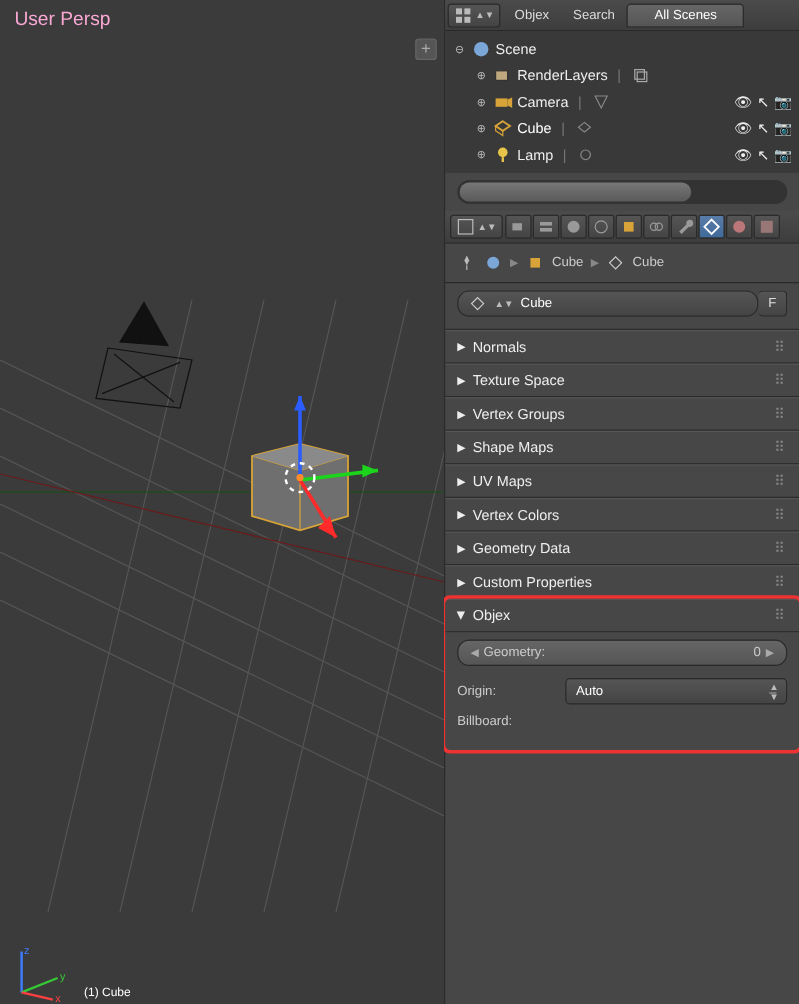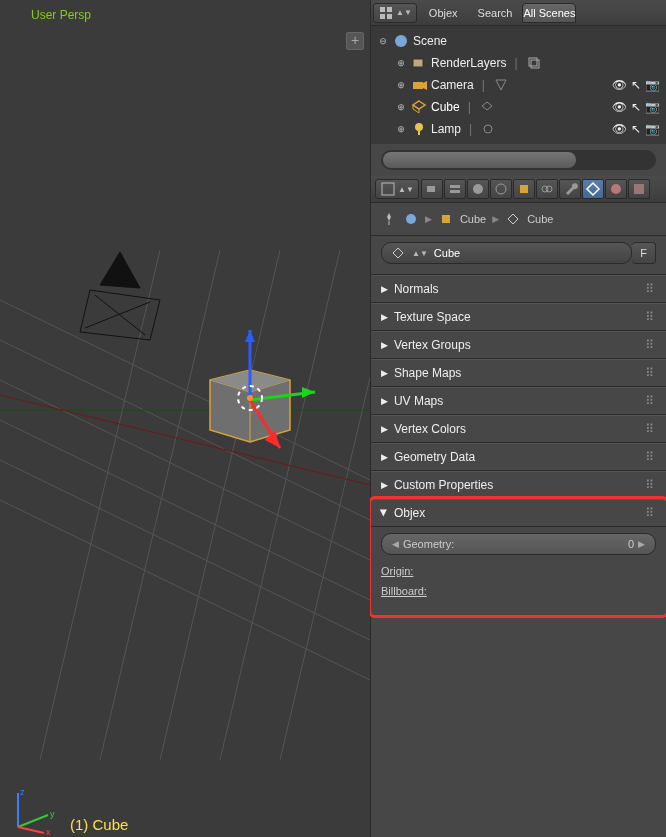--- a/index.html
+++ b/index.html
@@ -18,41 +18,40 @@
     height: 100%;
   }
   .viewport {
     flex: 0 0 370px;
     position: relative;
     background: #3b3b3b;
   }
   .viewport-label {
     position: absolute;
     top: 8px; left: 12px;
-    color: #84cc16;
-    font-size: 12px;
-    margin-left: 19px;
+    color: #f9a8d4;
+    font-size: 16px;
   }
   .plus-btn {
     position: absolute;
     top: 32px; right: 6px;
     width: 18px; height: 18px;
     background: #555;
     border-radius: 3px;
     color: #aaa;
     text-align: center;
     line-height: 16px;
     font-size: 14px;
     box-shadow: inset 0 0 0 1px #666;
   }
   .status-bar {
     position: absolute;
     bottom: 4px; left: 70px;
-    color: #fde047;
-    font-size: 15px;
+    color: #ffffff;
+    font-size: 10px;
   }
   .axis-gizmo {
     position: absolute;
     bottom: 2px; left: 6px;
     width: 50px; height: 50px;
   }
   .side {
     flex: 1;
     background: #474747;
     display: flex;
@@ -78,21 +77,21 @@
     align-items: center;
   }
   .header-bar .mlabel {
     padding: 0 10px;
     color: #ddd;
   }
   .tab-active {
     background: linear-gradient(#666,#555);
     border: 1px solid #2a2a2a;
     border-radius: 4px 4px 0 0;
-    padding: 3px 0;
+    padding: 3px 22px;
     color: #fff;
   }
   .outliner {
     background: #393939;
     padding: 4px 6px;
     font-size: 12px;
     color: #eee;
   }
   .outliner .row {
     display: flex;
@@ -214,21 +213,21 @@
     margin-bottom: 10px;
   }
   .prio .lt, .prio .rt { font-size: 9px; color: #aaa; }
   .prio .plabel { margin-left: 4px; }
   .prio .pval   { margin-left: auto; margin-right: 4px; }
   .formrow {
     display: flex;
     align-items: center;
     margin-bottom: 8px;
   }
-  .formrow .flabel { width: 90px; color: #ccc; text-decoration: underline; }
+  .formrow .flabel { width: 90px; color: #ccc; }
   .select {
     flex: 1;
     background: linear-gradient(#555,#444);
     border: 1px solid #2a2a2a;
     border-radius: 4px;
     height: 22px;
     padding: 0 8px;
     color: #fff;
     display: flex; align-items: center;
     position: relative;
@@ -542,20 +541,24 @@
           </div>
         <div class="panel-body">
           <div class="prio">
             <span class="lt">◀</span>
             <span class="plabel">Geometry:</span>
             <span class="pval">0</span>
             <span class="rt">▶</span>
           </div>
           <div class="formrow">
             <span class="flabel">Origin:</span>
+            <div class="select">
+              <span>Auto</span>
+              <span class="dbl">▲<br>▼</span>
+            </div>
           </div>
           <div class="formrow">
             <span class="flabel">Billboard:</span>
           </div>
         </div>
       </div>
     </div>
 
   </div>
 </div>

